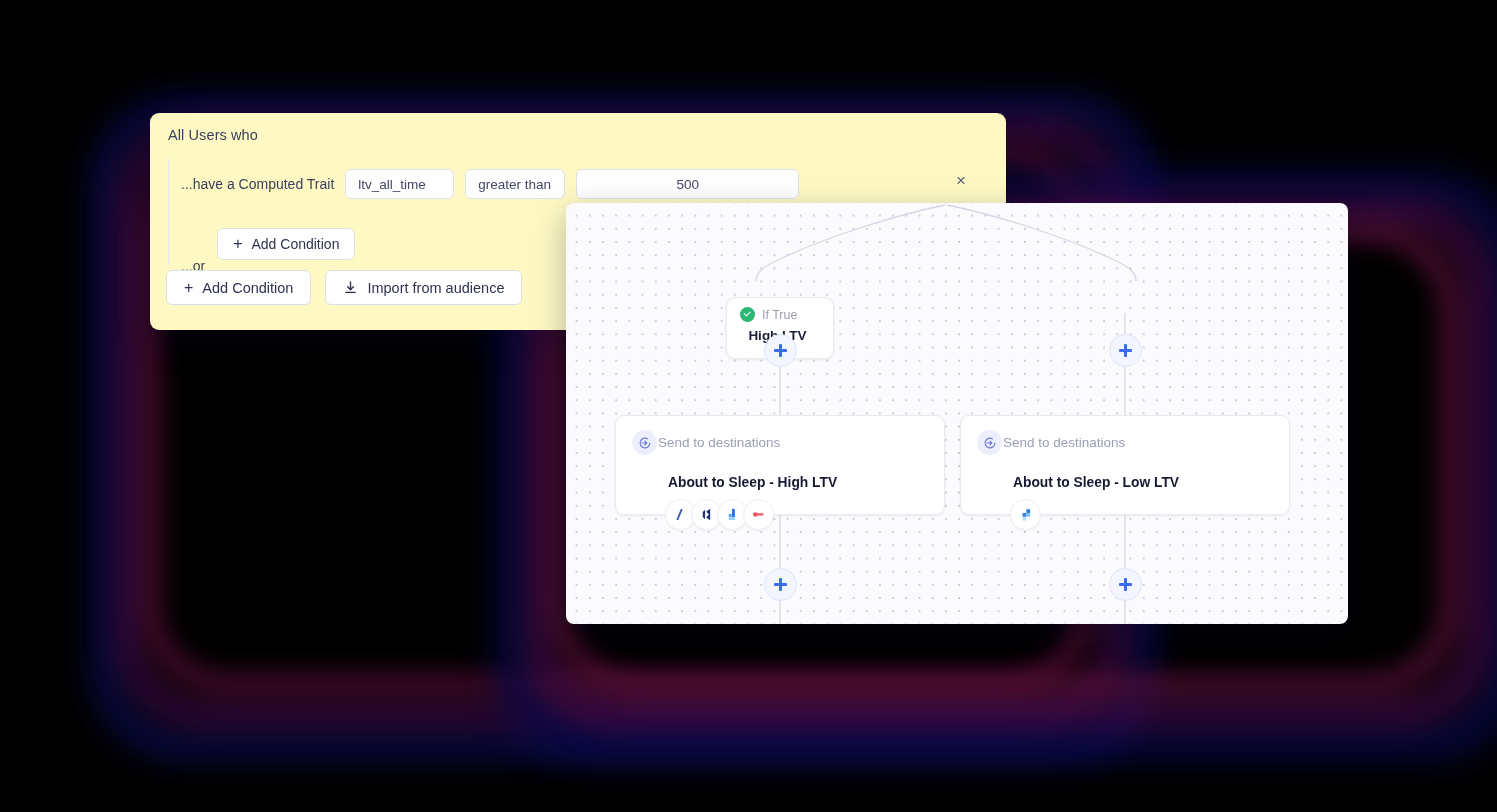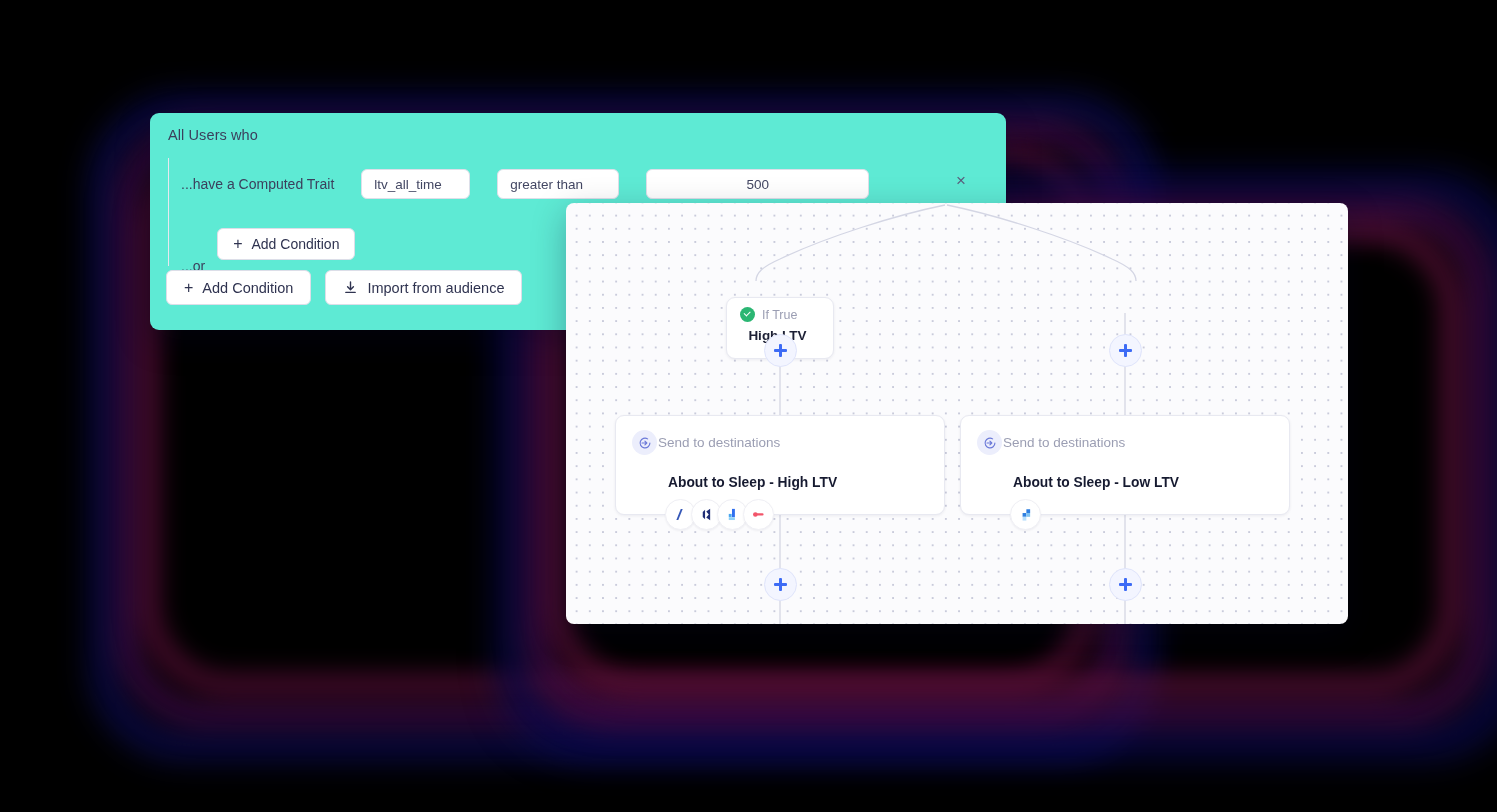--- a/index.html
+++ b/index.html
@@ -30,41 +30,41 @@
   .glow-e{left:526px; top:200px; width:916px; height:476px;
           border:24px solid rgba(66,12,70,0.95);
           filter:blur(15px);}
   .glow-f{left:548px; top:222px; width:876px; height:436px;
           border:18px solid rgba(96,16,58,0.92);
           filter:blur(13px);}
 
   
   #segment-panel{
     position:absolute;left:150px;top:113px;width:856px;height:217px;
-    background:#5eead4;border-radius:9px;z-index:6;
+    background:#fef9c3;border-radius:9px;z-index:6;
     box-shadow:0 10px 34px rgba(6,6,40,0.30);
   }
   .panel-title{
     position:absolute;left:18px;top:14px;
     font-size:14.5px;color:#3b3f5c;letter-spacing:.1px;
   }
   .cond-group{
     position:absolute;left:18px;top:45px;right:14px;bottom:64px;
     border-left:1px solid #e7e8f0;padding-left:12px;
   }
   .cond-row{position:absolute;left:12px;top:9px;right:0;height:34px;
-            display:flex;align-items:center;gap:27px;}
+            display:flex;align-items:center;gap:11px;}
   .cond-lead{font-size:14px;color:#3b3f5c;white-space:nowrap;}
   .field{
     height:30px;border:1px solid #dddfe9;border-radius:6px;background:#fff;
     display:flex;align-items:center;padding:0 12px;
     font-size:13.5px;color:#434763;box-sizing:border-box;
   }
   .field-trait{width:109px;}
-  .field-op{width:122px;}
+  .field-op{width:100px;}
   .field-val{width:223px;justify-content:center;}
   .close-x{
     position:absolute;right:20px;top:11px;width:22px;height:22px;
     display:flex;align-items:center;justify-content:center;
     color:#5b5f7d;font-size:17px;line-height:1;cursor:pointer;
     font-family:"Liberation Sans",sans-serif;
   }
   .or-row{position:absolute;left:12px;top:56px;display:flex;align-items:center;gap:12px;}
   .or-lbl{font-size:14px;color:#3b3f5c;margin-top:44px;}
 

